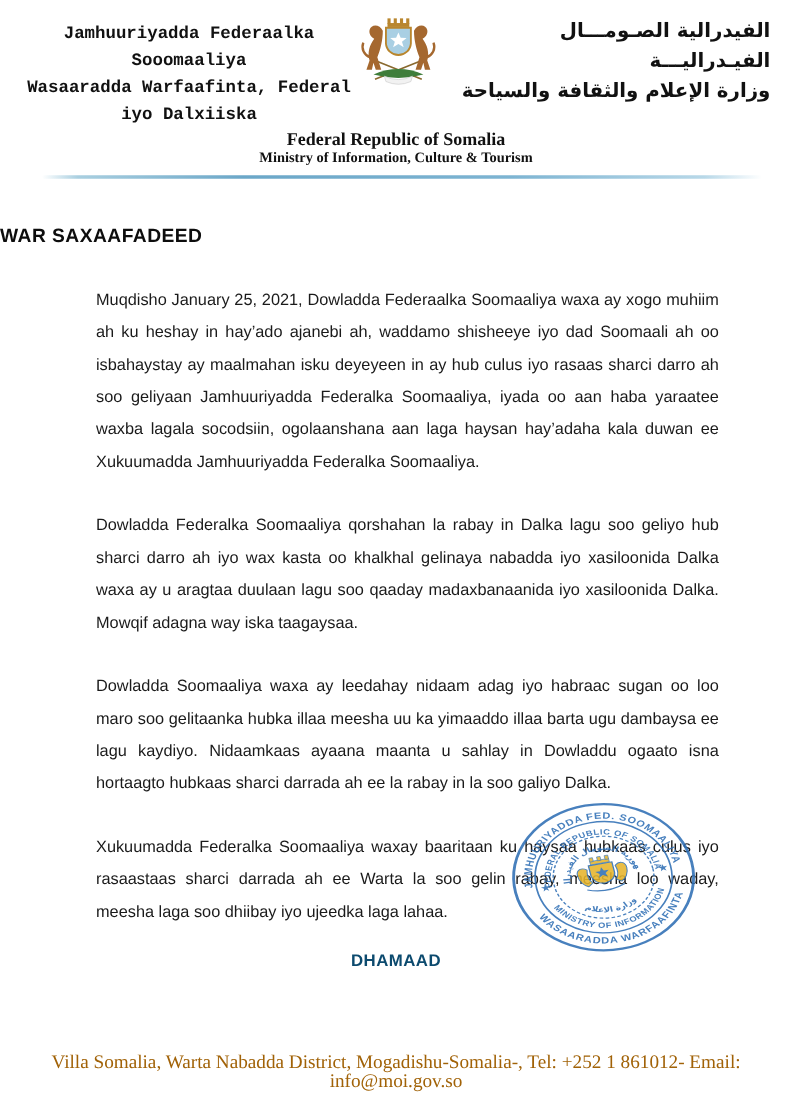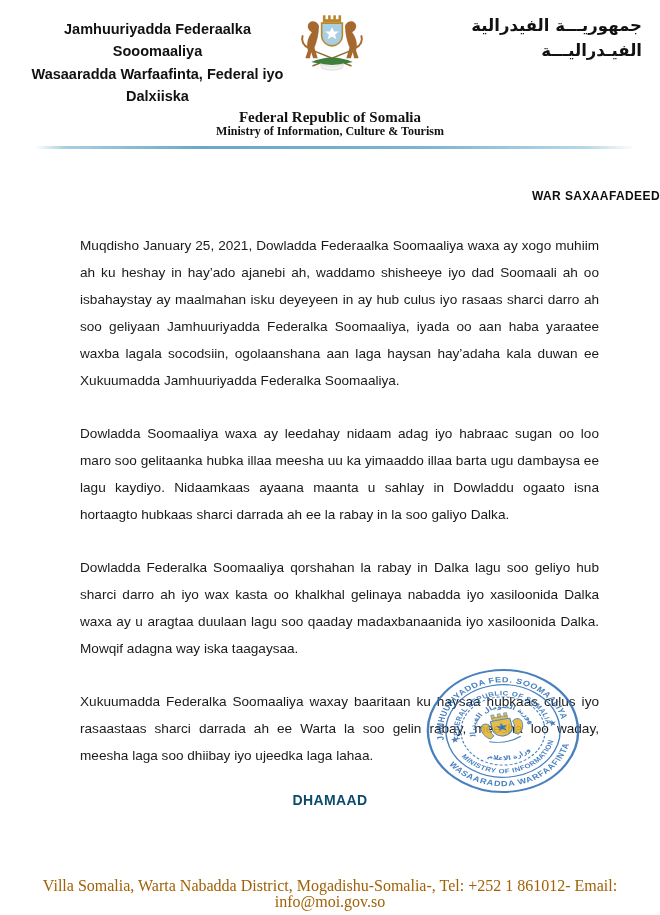--- a/index.html
+++ b/index.html
@@ -7,21 +7,21 @@
   .page {
     position:relative; width:660px; height:915px; margin:0 auto;
     background:#ffffff; overflow:hidden;
     font-family:"Liberation Sans","DejaVu Sans",sans-serif;
     color:#1c1c1c;
   }
   
   .header-row { display:flex; align-items:flex-start; padding:12px 10px 0 22px; }
   .org-somali {
     flex:1 1 0; text-align:center; padding-top:6px;
-    font-family:Liberation Sans, sans-serif; font-weight:bold;
+    font-family:Liberation Mono, monospace; font-weight:bold;
     font-size:14.5px; line-height:1.55; color:#111;
   }
   .emblem-wrap { width:78px; height:64px; flex:0 0 auto; margin-top:2px; }
   .org-arabic {
     flex:1 1 0; direction:rtl; text-align:left; padding:2px 8px 0 0;
     font-family:"DejaVu Sans",sans-serif; font-weight:bold;
     font-size:16.5px; line-height:1.5; color:#111;
   }
   .org-arabic div { text-align:right; }
   .org-english {
@@ -30,22 +30,22 @@
   }
   .org-english .l1 { font-size:15px; line-height:1.1; }
   .org-english .l2 { font-size:12px; line-height:1.15; }
   .accent-line {
     height:3px; margin:7px 25px 0 35px; border-radius:2px;
     background:linear-gradient(90deg, rgba(107,167,200,0) 0%, #a9cfe0 5%,
       #6ba7c8 28%, #7db4d2 65%, #b8d8e8 92%, rgba(184,216,232,0) 100%);
   }
   
   .doc-title {
-    margin-top:40px; text-align:right; font-weight:bold;
-    font-size:12px; letter-spacing:.4px; color:#0d0d0d;
+    margin-top:40px; text-align:left; font-weight:bold;
+    font-size:16px; letter-spacing:.4px; color:#0d0d0d;
   }
   .doc-body {
     margin:29px 61px 0 80px; font-size:13.6px; line-height:27px;
     text-align:justify; color:#1a1a1a;
   }
   .doc-body p { margin-bottom:26px; }
   
   .stamp {
     position:absolute; left:423px; top:666px; width:160px; height:130px;
     opacity:.88;
@@ -105,37 +105,38 @@
           <rect x="70" y="2" width="4" height="7"></rect>
         </g>
 
         <path d="M44,14 h32 v20 a16,16 0 0 1 -16,15 a16,16 0 0 1 -16,-15 z" fill="#a9cfe3" stroke="#b9862e" stroke-width="2.4"></path>
 
         <polygon points="60,20 62.9,26.9 70.5,27.1 64.6,31.9 66.8,39 60,34.8 53.2,39 55.4,31.9 49.5,27.1 57.1,26.9" fill="#ffffff"></polygon>
       </svg>
     </div>
 
     <div class="org-arabic">
-      <div>جمهوريـــة الفيدرالية الفيـدراليـــة</div>
+      <div>الفيدرالية الصـومـــال الفيـدراليـــة</div>
+      <div>وزارة الإعلام والثقافة والسياحة</div>
     </div>
   </div>
 
   <div class="org-english">
     <div class="l1">Federal Republic of Somalia</div>
     <div class="l2">Ministry of Information, Culture &amp; Tourism</div>
   </div>
 
   <div class="accent-line"></div>
 
   <div class="doc-title">WAR SAXAAFADEED</div>
 
   <div class="doc-body">
     <p>Muqdisho January 25, 2021, Dowladda Federaalka Soomaaliya waxa ay xogo muhiim ah ku heshay in hay’ado ajanebi ah, waddamo shisheeye iyo dad Soomaali ah oo isbahaystay ay maalmahan isku deyeyeen in ay hub culus iyo rasaas sharci darro ah soo geliyaan Jamhuuriyadda Federalka Soomaaliya, iyada oo aan haba yaraatee waxba lagala socodsiin, ogolaanshana aan laga haysan hay’adaha kala duwan ee Xukuumadda Jamhuuriyadda Federalka Soomaaliya.</p>
+    <p>Dowladda Federalka Soomaaliya qorshahan la rabay in Dalka lagu soo geliyo hub sharci darro ah iyo wax kasta oo khalkhal gelinaya nabadda iyo xasiloonida Dalka waxa ay u aragtaa duulaan lagu soo qaaday madaxbanaanida iyo xasiloonida Dalka. Mowqif adagna way iska taagaysaa.</p>
     <p>Dowladda Soomaaliya waxa ay leedahay nidaam adag iyo habraac sugan oo loo maro soo gelitaanka hubka illaa meesha uu ka yimaaddo illaa barta ugu dambaysa ee lagu kaydiyo. Nidaamkaas ayaana maanta u sahlay in Dowladdu ogaato isna hortaagto hubkaas sharci darrada ah ee la rabay in la soo galiyo Dalka.</p>
-    <p>Dowladda Federalka Soomaaliya qorshahan la rabay in Dalka lagu soo geliyo hub sharci darro ah iyo wax kasta oo khalkhal gelinaya nabadda iyo xasiloonida Dalka waxa ay u aragtaa duulaan lagu soo qaaday madaxbanaanida iyo xasiloonida Dalka. Mowqif adagna way iska taagaysaa.</p>
     <p>Xukuumadda Federalka Soomaaliya waxay baaritaan ku haysaa hubkaas culus iyo rasaastaas sharci darrada ah ee Warta la soo gelin rabay, meesha loo waday, meesha laga soo dhiibay iyo ujeedka laga lahaa.</p>
   </div>
 
   <div class="stamp">
     <svg viewBox="0 0 160 160" preserveAspectRatio="none">
       <defs>
         <path id="sp-outer-top" d="M 20,80 A 60,60 0 0 1 140,80"></path>
         <path id="sp-outer-bottom" d="M 12,80 A 68,68 0 0 0 148,80"></path>
         <path id="sp-inner-top" d="M 36,80 A 44,44 0 0 1 124,80"></path>
         <path id="sp-inner-bottom" d="M 28,80 A 52,52 0 0 0 132,80"></path>

